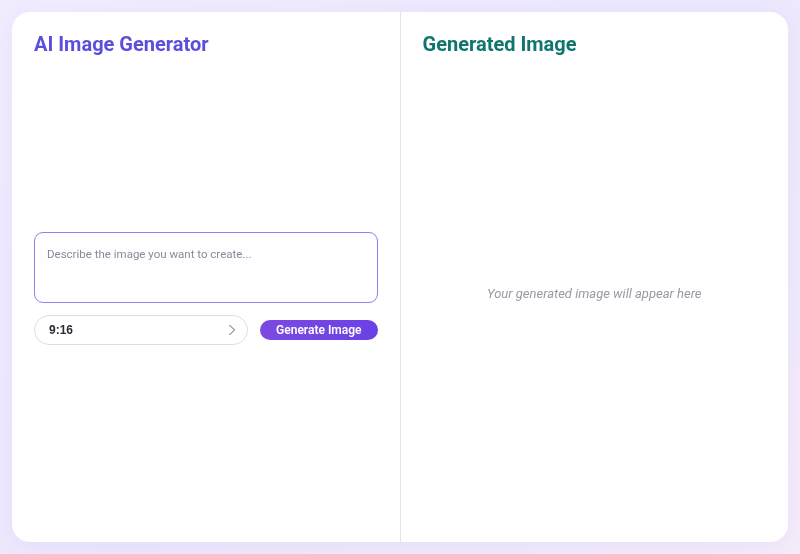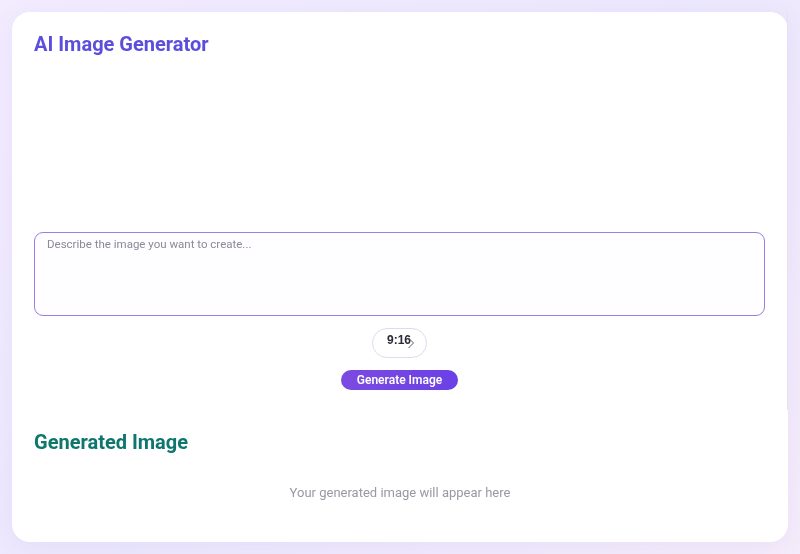--- a/index.html
+++ b/index.html
@@ -1,19 +1,18 @@
 <!DOCTYPE html>
 <html><head>
   <meta charset="utf-8">
   <style>
     * {
       box-sizing: border-box;
       margin: 0;
       padding: 0;
-      flex-direction: column;
     }
     body {
       font-family: -apple-system, BlinkMacSystemFont, 'Segoe UI', Roboto, sans-serif;
       background: linear-gradient(135deg, #f3ecff 0%, #ece8fd 50%, #f5ecfa 100%);
       width: 800px;
       height: 554px;
       padding: 12px;
     }
     .card {
       background: #ffffff;
@@ -46,24 +45,24 @@
       font-size: 20px;
       font-weight: 700;
       color: #0f766e;
       margin-bottom: 8px;
     }
     .spacer-top {
       flex: 0 0 168px;
     }
     .prompt-input {
       width: 100%;
-      height: 84px;
+      height: 71px;
       border: 1.5px solid #9a7de8;
       border-radius: 9px;
-      padding: 4px 12px;
+      padding: 14px 12px;
       font-size: 11.5px;
       font-family: inherit;
       color: #4a4a5a;
       resize: none;
       outline: none;
       background: #fefdff;
     }
     .prompt-input::placeholder {
       color: #8a8a98;
     }
@@ -121,20 +120,21 @@
       font-family: inherit;
     }
     .placeholder-area {
       flex: 1;
       display: flex;
       align-items: center;
       justify-content: center;
     }
     .placeholder-text {
       color: #9a98a4;
+      font-style: italic;
       font-size: 13px;
     }
   </style>
 </head>
 <body>
 
 <div class="card">
   <div class="panel-left">
     <h2 class="title-left">AI Image Generator</h2>
     <div class="spacer-top"></div>

